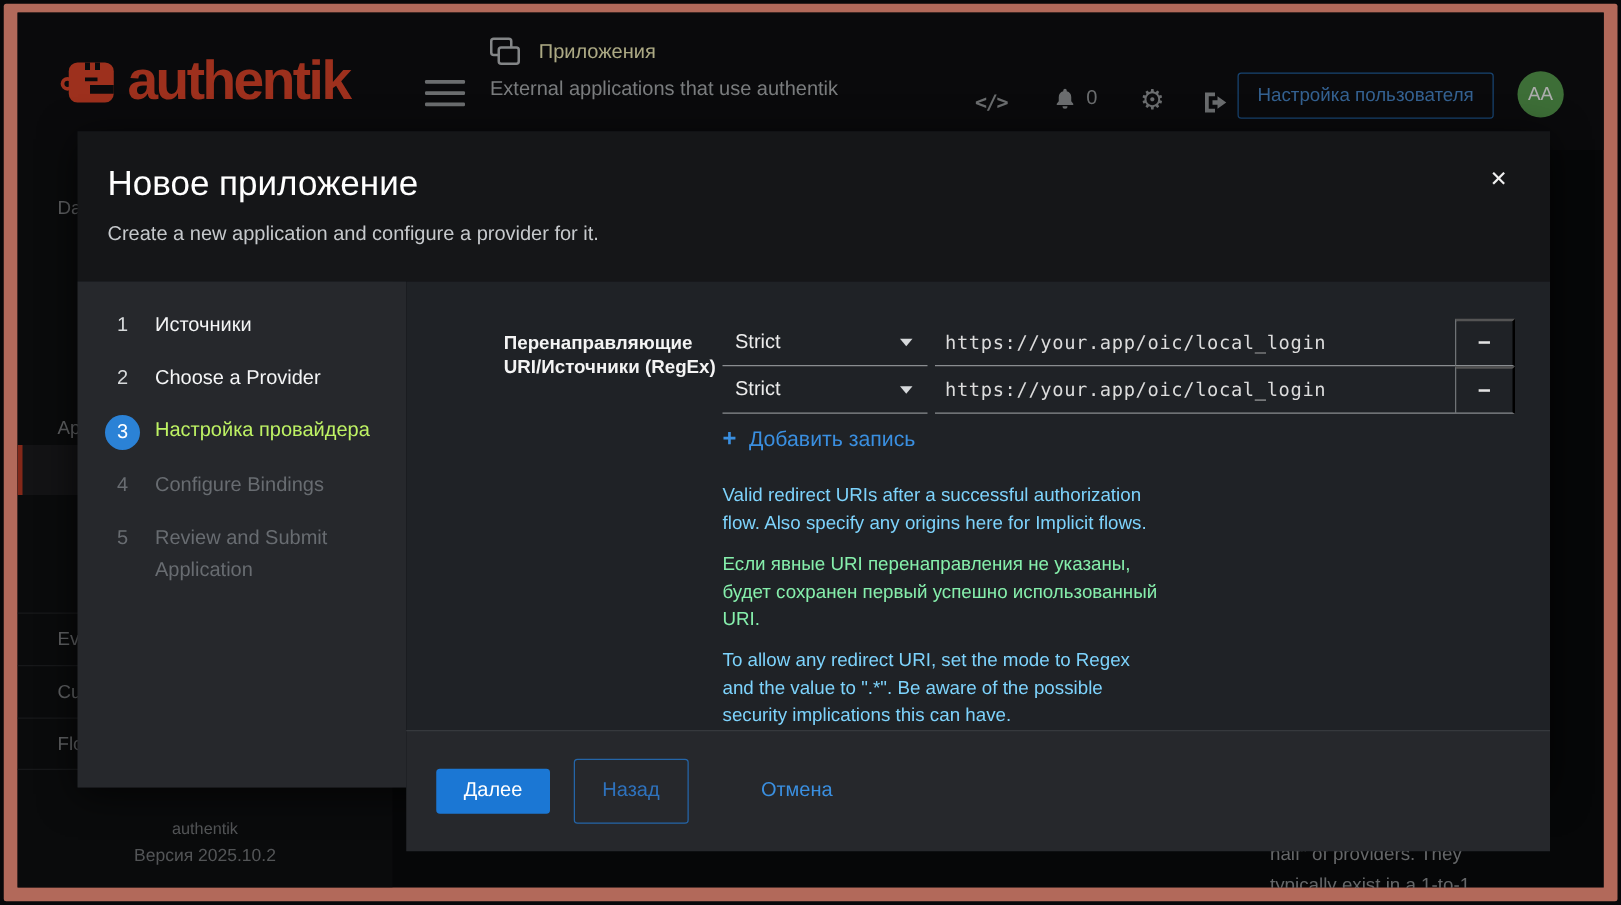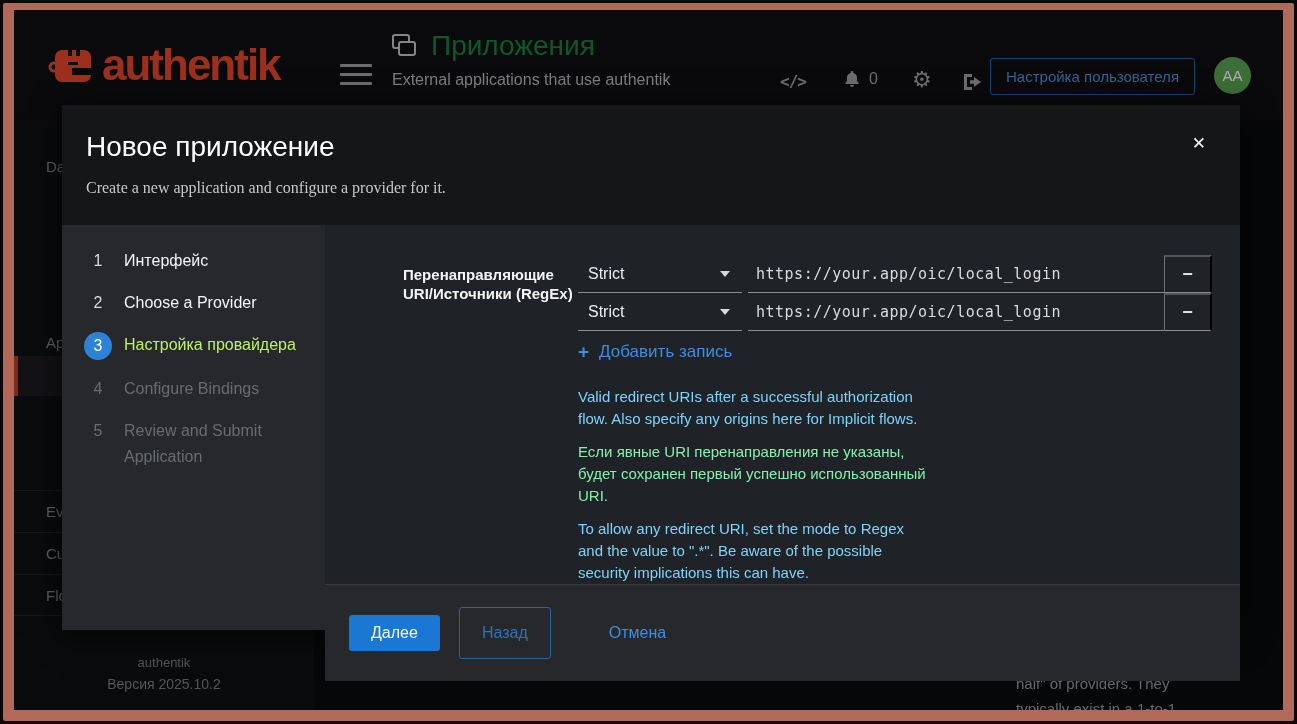--- a/index.html
+++ b/index.html
@@ -11,21 +11,21 @@
   .app-header { position:absolute; top:0; left:0; right:0; height:110px; background:#0f1012; }
   .logo { position:absolute; left:34px; top:30px; display:flex; align-items:center; gap:6px; }
   .logo-text { font-size:44px; font-weight:bold; letter-spacing:-2px; color:#e8482c; }
   .hamburger { position:absolute; left:326px; top:54px; width:32px; cursor:pointer; }
   .hamburger div { height:3px; background:#9ea1a4; margin-bottom:6px; border-radius:1px; }
   .page-heading { position:absolute; left:378px; top:20px; }
   .page-title-row { display:flex; align-items:center; gap:13px; }
   .app-win-icon { position:relative; width:26px; height:24px; }
   .app-win-icon .w1 { position:absolute; left:0; top:0; width:18px; height:15px; border:2px solid #c2c5c8; border-radius:3px; }
   .app-win-icon .w2 { position:absolute; left:6px; top:7px; width:18px; height:15px; border:2px solid #c2c5c8; border-radius:3px; background:#0f1012; }
-  .page-title { font-size:28px; color:#15803d; }
+  .page-title { font-size:16px; color:#fef9c3; }
   .page-subtitle { margin-top:9px; font-size:16px; color:#b4b7ba; }
   .hdr-icon { position:absolute; top:62px; color:#9ea1a4; font-size:16px; cursor:pointer; }
   .code-glyph { font-family:"DejaVu Sans Mono",monospace; font-weight:bold; letter-spacing:-1px; }
   .bell-wrap { position:absolute; left:829px; top:60px; display:flex; align-items:center; gap:8px; color:#9ea1a4; font-size:16px; cursor:pointer; }
   .gear-glyph { font-size:22px; top:57px; }
   .ui-button { position:absolute; left:976px; top:48px; width:205px; height:37px; border:1px solid #2465a8; border-radius:3px; background:transparent; color:#4d8fd6; font-size:15px; cursor:pointer; font-family:"Liberation Sans",sans-serif; }
   .avatar { position:absolute; left:1200px; top:47px; width:37px; height:37px; border-radius:50%; background:#5ba352; color:#fff; font-size:15px; display:flex; align-items:center; justify-content:center; cursor:pointer; }
 
   .app-sidebar { position:absolute; top:110px; left:0; width:300px; bottom:0; background:#101113; }
   .side-label { padding-left:32px; font-size:15px; color:#8e9194; }
@@ -40,21 +40,21 @@
   .side-foot .version { font-size:14px; }
 
   .empty-state { position:absolute; left:1002px; top:636px; width:192px; font-size:15px; line-height:25px; color:#95989b; }
 
   .overlay { position:absolute; inset:0; background:rgba(0,0,0,0.32); z-index:5; }
 
   
   .modal { position:absolute; left:48px; top:95px; width:1178px; height:525px; z-index:10; display:flex; flex-direction:column; box-shadow:0 6px 30px rgba(0,0,0,.7); }
   .modal-header { height:120px; background:#151618; position:relative; padding:26px 24px 0 24px; flex:0 0 auto; }
   .modal-title { font-size:28px; color:#ffffff; font-weight:normal; }
-  .modal-subtitle { margin-top:16px; font-size:16px; color:#c6c9cc;font-family:Liberation Serif, serif; }
+  .modal-subtitle { margin-top:16px; font-size:16px; color:#c6c9cc; }
   .modal-close { position:absolute; right:34px; top:28px; font-size:17px; color:#f0f0f0; background:none; border:none; cursor:pointer; font-family:"Liberation Sans",sans-serif; }
 
   .modal-body { flex:1; display:flex; min-height:0; }
   .wizard-nav { width:263px; background:#26282c; padding-top:15px; flex:0 0 auto; }
   .step { display:flex; align-items:flex-start; padding:8px 18px 8px 22px; font-size:16px; line-height:26px; cursor:pointer; }
   .step .num { width:28px; height:26px; flex:0 0 auto; text-align:center; margin-right:12px; }
   .step.done .num { color:#d6d9db; }
   .step.done .label { color:#f4f5f6; }
   .step.active .num { background:#2b82d6; color:#fff; border-radius:50%; height:28px; line-height:28px; }
   .step.active .label { color:#bef264; }
@@ -156,21 +156,21 @@
   <div class="modal">
     <div class="modal-header">
       <h1 class="modal-title">Новое приложение</h1>
       <div class="modal-subtitle">Create a new application and configure a provider for it.</div>
       <button class="modal-close">✕</button>
     </div>
     <div class="modal-body">
       <div class="wizard-nav">
         <div class="step done">
           <span class="num">1</span>
-          <span class="label">Интерфейс</span>
+          <span class="label">Источники</span>
         </div>
         <div class="step done">
           <span class="num">2</span>
           <span class="label">Choose a Provider</span>
         </div>
         <div class="step active">
           <span class="num">3</span>
           <span class="label">Настройка провайдера</span>
         </div>
         <div class="step disabled">

